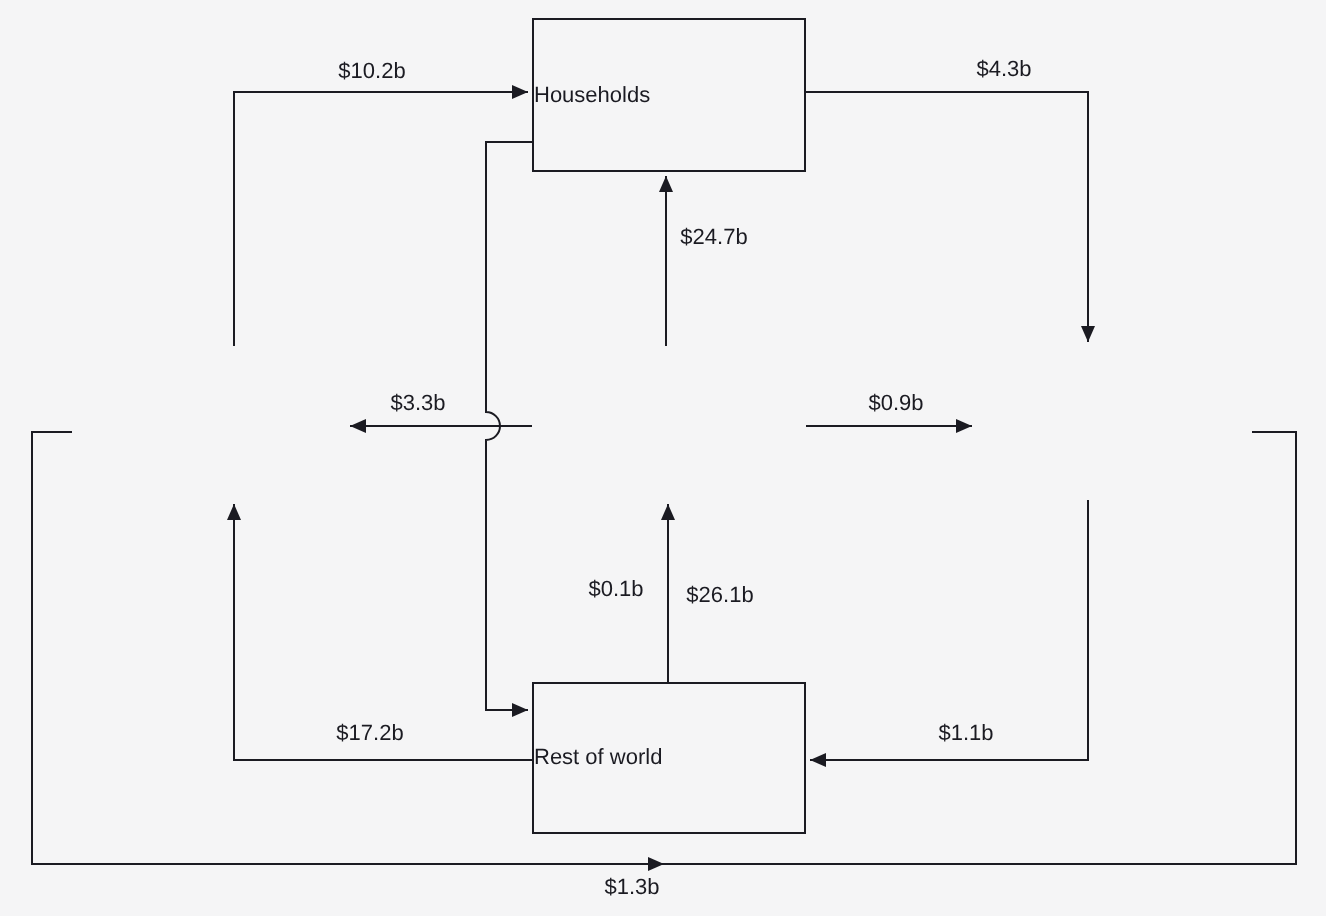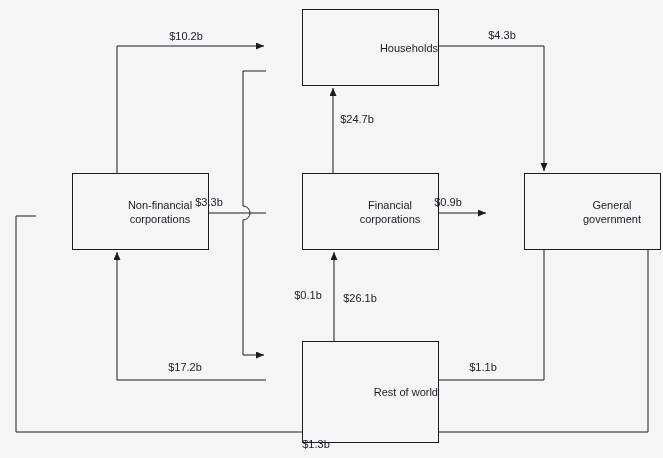--- a/index.html
+++ b/index.html
@@ -23,23 +23,22 @@
     height: 458px;
   }
   .node {
     position: absolute;
     width: 137px;
     height: 77px;
     border: 1px solid #1b1b22;
     box-sizing: border-box;
     display: flex;
     align-items: center;
-    justify-content: flex-end;
+    justify-content: flex-start;
     background: #f5f5f6;
-    margin-left: 36px;
   }
   .node-label {
     display: block;
     max-width: 96px;
     text-align: center;
     font-size: 11px;
     line-height: 14px;
     color: #1b1b22;
   }
   .flow-label {
@@ -82,33 +81,24 @@
     <path d="M 544 250 V 380 H 405" fill="none" stroke="#1b1b22" stroke-width="1" marker-end="url(#arrowhead)"></path>
 
     <path d="M 36 216 H 16 V 432 H 648 V 216 H 626" fill="none" stroke="#1b1b22" stroke-width="1"></path>
     <polygon points="324,428.5 332,432 324,435.5" fill="#1b1b22"></polygon>
   </svg>
 
   <div class="node" style="left:266px; top:9px;">
     <span class="node-label">Households</span>
   </div>
 
-  <div class="node" style="left:36px; top:173px;">
-    <span class="node-label">Non-financial corporations</span>
-  </div>
 
-  <div class="node" style="left:266px; top:173px;">
-    <span class="node-label">Financial corporations</span>
-  </div>
 
-  <div class="node" style="left:488px; top:173px;">
-    <span class="node-label">General government</span>
-  </div>
 
-  <div class="node" style="left:266px; top:341px; height:102px;">
+  <div class="node" style="left:266px; top:341px; height:76px;">
     <span class="node-label">Rest of world</span>
   </div>
 
   <span class="flow-label" style="left:186px; top:36px;">$10.2b</span>
 
   <span class="flow-label" style="left:502px; top:35px;">$4.3b</span>
 
   <span class="flow-label" style="left:357px; top:119px;">$24.7b</span>
 
   <span class="flow-label" style="left:209px; top:202px;">$3.3b</span>

